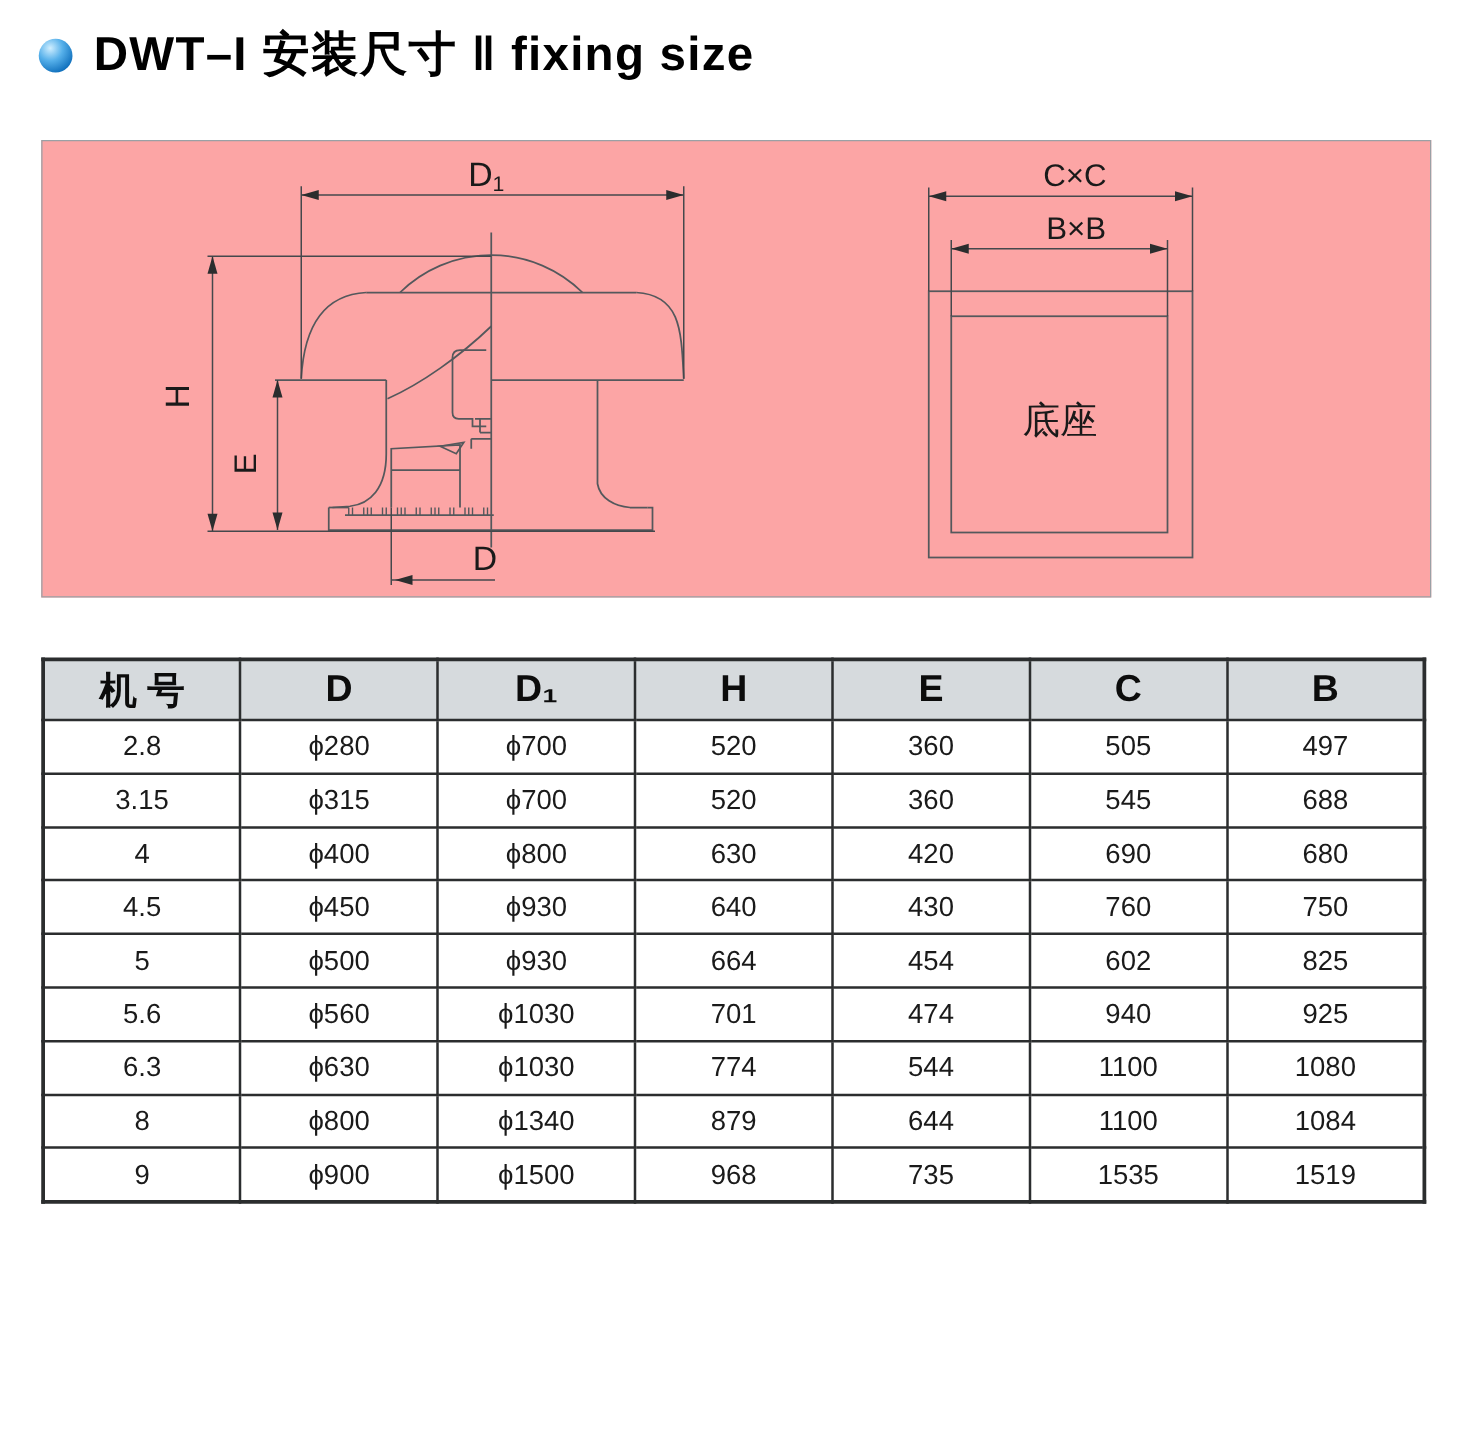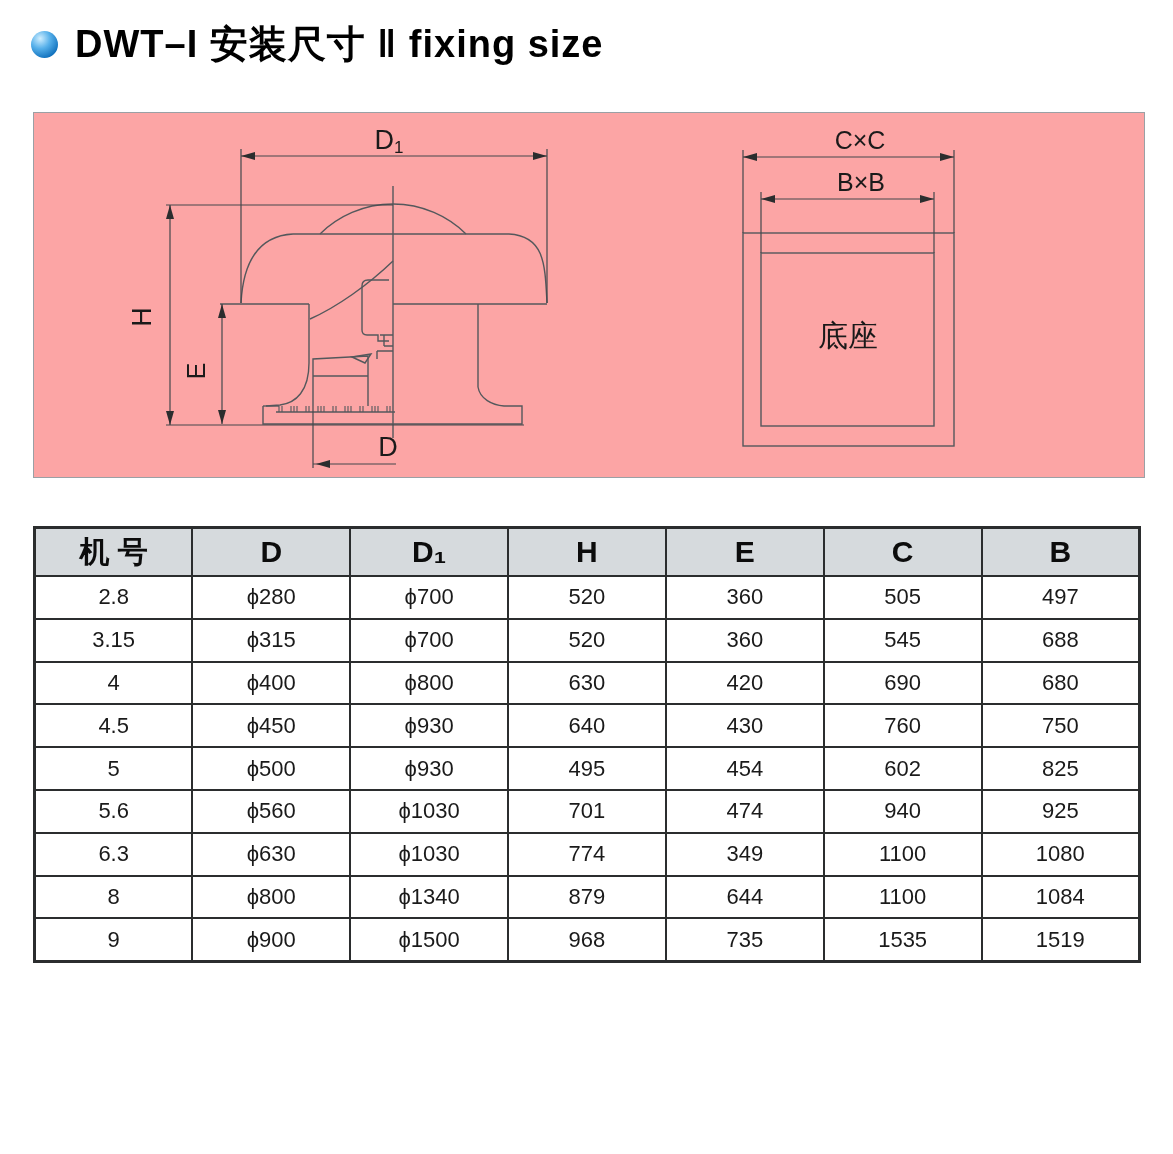--- a/index.html
+++ b/index.html
@@ -145,40 +145,40 @@
           <td>ϕ930</td>
           <td>640</td>
           <td>430</td>
           <td>760</td>
           <td>750</td>
         </tr>
         <tr>
           <td>5</td>
           <td>ϕ500</td>
           <td>ϕ930</td>
-          <td>495</td>
+          <td>664</td>
           <td>454</td>
           <td>602</td>
           <td>825</td>
         </tr>
         <tr>
           <td>5.6</td>
           <td>ϕ560</td>
           <td>ϕ1030</td>
           <td>701</td>
           <td>474</td>
           <td>940</td>
           <td>925</td>
         </tr>
         <tr>
           <td>6.3</td>
           <td>ϕ630</td>
           <td>ϕ1030</td>
           <td>774</td>
-          <td>349</td>
+          <td>544</td>
           <td>1100</td>
           <td>1080</td>
         </tr>
         <tr>
           <td>8</td>
           <td>ϕ800</td>
           <td>ϕ1340</td>
           <td>879</td>
           <td>644</td>
           <td>1100</td>

